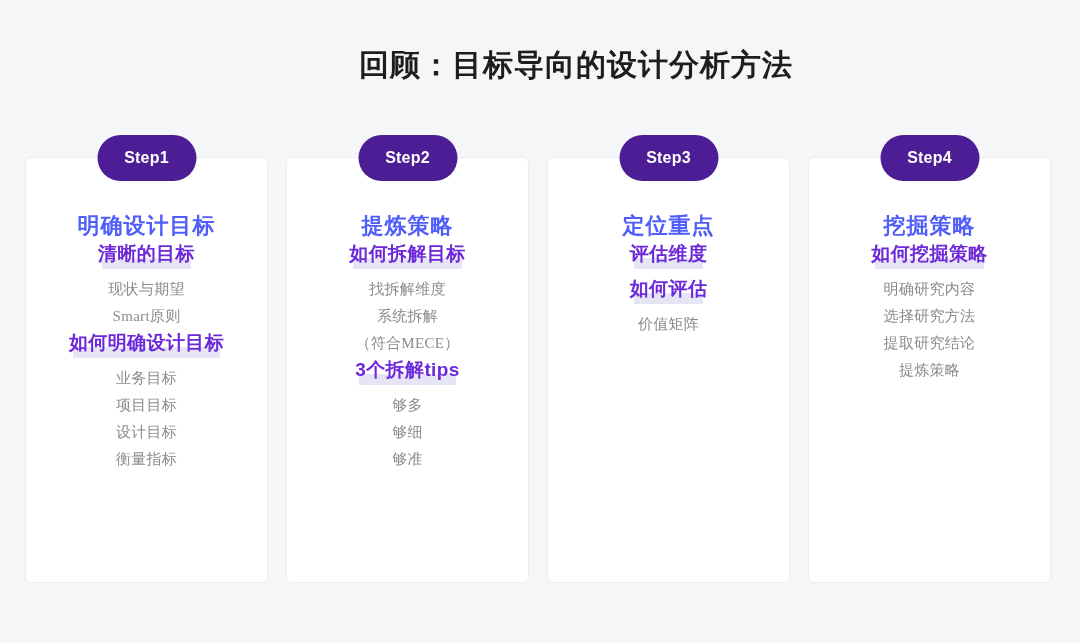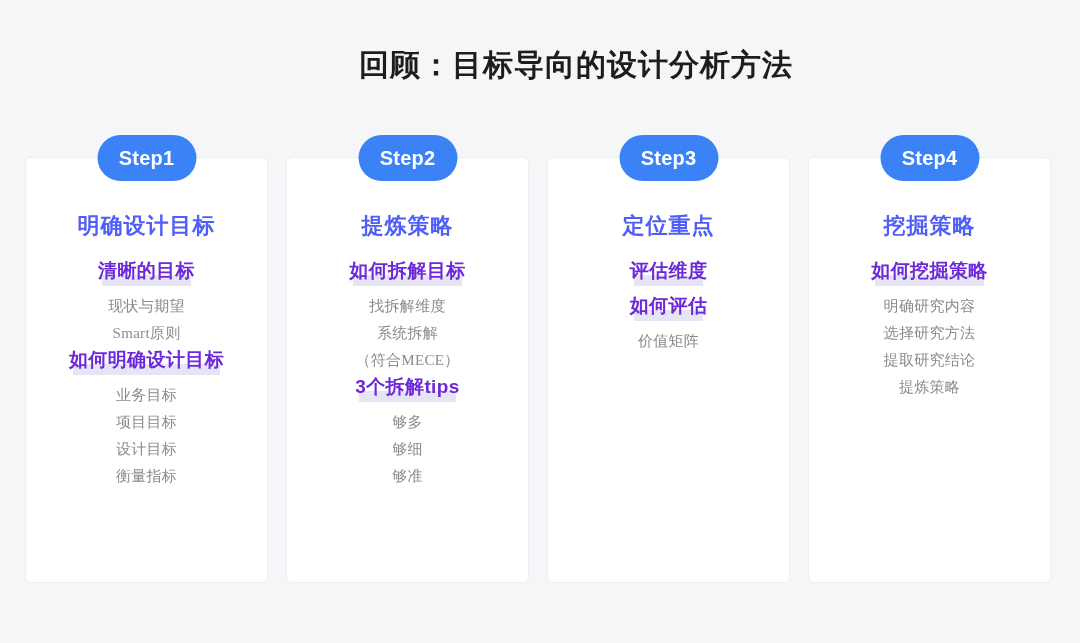--- a/index.html
+++ b/index.html
@@ -59,42 +59,41 @@
   .step-badge {
     position: absolute;
     top: -23px;
     left: 50%;
     transform: translateX(-50%);
     min-width: 99px;
     height: 46px;
     line-height: 46px;
     padding: 0 18px;
     box-sizing: border-box;
-    background: #3b82f6;
+    background: #4c1d95;
     color: #ffffff;
     border-radius: 23px;
-    font-size: 20px;
+    font-size: 16px;
     font-weight: bold;
     text-align: center;
     letter-spacing: 0.2px;
     white-space: nowrap;
   }
 
   
   .card-body {
     padding: 53px 10px 0 10px;
     text-align: center;
   }
   .card-title {
     font-size: 22px;
     font-weight: bold;
     color: #4f5df9;
     line-height: 30px;
     letter-spacing: 1px;
-    margin-bottom: 17px;
   }
 
   .section {
     margin-bottom: 0;
   }
   .section + .section {
   }
   .section-heading {
     display: inline-block;
     position: relative;

